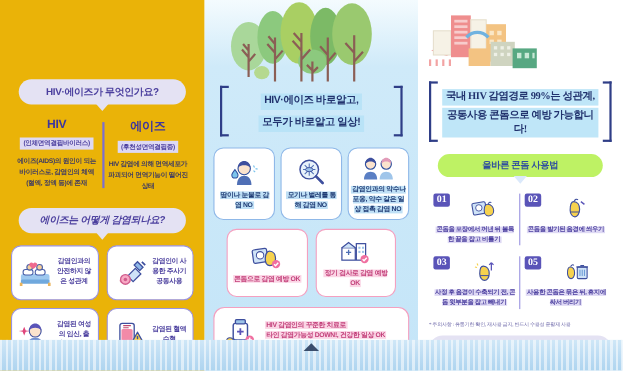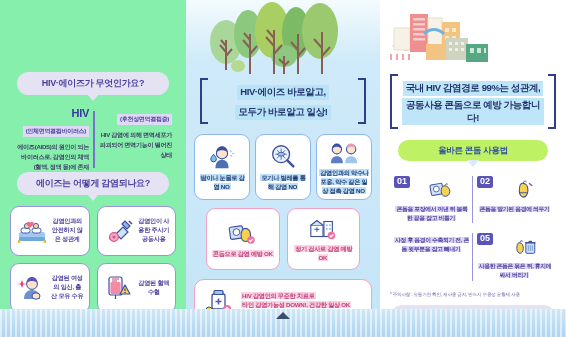--- a/index.html
+++ b/index.html
@@ -36,21 +36,21 @@
     transform: translateX(-50%);
     width: 0; height: 0;
     border-left: 7px solid transparent;
     border-right: 7px solid transparent;
     border-bottom: 7px solid #203354;
     opacity: .85;
   }
 
   
   .col { position: relative; height: 337px; }
-  .col-left  { width: 212px; background: #86efac; }
+  .col-left  { width: 212px; background: #eab308; }
   .col-mid   { width: 221px; background: linear-gradient(180deg,#f4fbfe 0%, #cfeaf9 18%, #c4e5f8 100%); }
   .col-right { width: 186px; background: #ffffff; }
 
   
   .art { position: absolute; top: 0; left: 0; width: 100%; height: 78px; z-index: 1; }
 
   
   .pill {
     position: relative;
     margin: 0 auto;
@@ -161,21 +161,21 @@
     margin-top: 12px;
     position: relative;
   }
   .split-row::before {
     content: "";
     position: absolute;
     left: 50%; top: 4px; bottom: 4px;
     width: 1.5px;
     background: #7b6fd0;
   }
-  .split-col { flex: 1; text-align: right; padding: 0 4px; }
+  .split-col { flex: 1; text-align: center; padding: 0 4px; }
   .term {
     font-size: 11px;
     font-weight: bold;
     color: #3b35a0;
     letter-spacing: -.3px;
   }
   .term-sub {
     display: inline-block;
     font-size: 6px;
     font-weight: bold;
@@ -318,26 +318,27 @@
     <div class="left-inner" style="padding-top:72px;">
       <div class="pill pill-lilac">HIV·에이즈가 무엇인가요?</div>
 
       <div class="split-row">
         <div class="split-col">
           <div class="term">HIV</div>
           <div class="term-sub">(인체면역결핍바이러스)</div>
           <div class="term-desc">에이즈(AIDS)의 원인이 되는 바이러스로, 감염인의 체액(혈액, 정액 등)에 존재</div>
         </div>
         <div class="split-col">
+          <div class="term">에이즈</div>
           <div class="term-sub">(후천성면역결핍증)</div>
           <div class="term-desc">HIV 감염에 의해 면역세포가 파괴되어 면역기능이 떨어진 상태</div>
         </div>
       </div>
 
-      <div style="">
+      <div style="margin-top:14px;font-style:italic;">
         <div class="pill pill-lilac">에이즈는 어떻게 감염되나요?</div>
       </div>
 
       <div class="grid2">
         <div class="card card-purple route-card">
           <span class="ico">
             <svg viewBox="0 0 32 32">
                 <rect x="3" y="17" width="26" height="8" rx="2" fill="#9ec8ef"></rect>
                 <rect x="3" y="22" width="26" height="4" rx="1.4" fill="#6fa8dd"></rect>
                 <rect x="5" y="13" width="9" height="5" rx="2.2" fill="#fff" stroke="#4a5fa8" stroke-width="1"></rect>
@@ -564,21 +565,21 @@
           </g>
         <g fill="#f2a3a3">
             <rect x="10" y="54" width="2" height="6"></rect>
             <rect x="16" y="54" width="2" height="6"></rect>
             <rect x="22" y="54" width="2" height="6"></rect>
             <rect x="28" y="54" width="2" height="6"></rect>
           </g>
       </svg>
     </div>
 
-    <div class="right-inner" style="padding-top:74px;">
+    <div class="right-inner" style="padding-top:74px;font-family:Liberation Serif, serif;">
       <div class="bracket-head pinky">
         <span class="bk l"></span>
         <span class="bk r"></span>
         <div><span class="bk-line">국내 HIV 감염경로 99%는 성관계,</span></div>
         <div><span class="bk-line">공동사용 콘돔으로 예방 가능합니다!</span></div>
       </div>
 
       <div style="margin-top:11px;">
         <div class="pill pill-blue">올바른 콘돔 사용법</div>
       </div>
@@ -608,20 +609,31 @@
                   <path d="M9.4 20.6h10" stroke="#3e4f9e" stroke-width="1.1"></path>
                   <path d="M13.6 8.6c.8-2.4 3-2.8 4.2-1.6" stroke="#3e4f9e" stroke-width="1.2" fill="none"></path>
                   <path d="M21 9l4 3" stroke="#5a54b8" stroke-width="1.6" fill="none"></path>
                 </svg>
             </span>
           </div>
           <div class="step-cap"><span class="hl-purple">콘돔을 발기된 음경에 씌우기</span></div>
         </div>
 
         <div class="step">
+          <div class="step-top">
+            <span class="step-num">03</span>
+            <span class="ico">
+              <svg viewBox="0 0 32 32">
+                  <path d="M14 11c4.4 0 6.6 4 6.6 8.6S18 27 15.4 27 10 24 10 19.6 10.6 11 14 11z" fill="#f6d24e" stroke="#3e4f9e" stroke-width="1.3"></path>
+                  <path d="M10.4 21.6h10" stroke="#3e4f9e" stroke-width="1.1"></path>
+                  <path d="M23 16V7M23 7l-2.4 2.6M23 7l2.4 2.6" stroke="#5a54b8" stroke-width="1.4" fill="none"></path>
+                  <path d="M7 8l1 2.4M4.6 12l2.4.6" stroke="#f6d24e" stroke-width="1.3"></path>
+                </svg>
+            </span>
+          </div>
           <div class="step-cap"><span class="hl-purple">사정 후 음경이 수축되기 전, 콘돔 윗부분을 잡고 빼내기</span></div>
         </div>
 
         <div class="step">
           <div class="step-top">
             <span class="step-num">05</span>
             <span class="ico">
               <svg viewBox="0 0 32 32">
                   <path d="M9 12c3.4 0 5 3.2 5 6.8S12 25 10 25s-4-2.4-4-6.2S6.6 12 9 12z" fill="#f6d24e" stroke="#3e4f9e" stroke-width="1.2"></path>
                   <path d="M9.6 11.6c.6-2.2 2.6-2.6 3.6-1.4" stroke="#3e4f9e" stroke-width="1.2" fill="none"></path>

